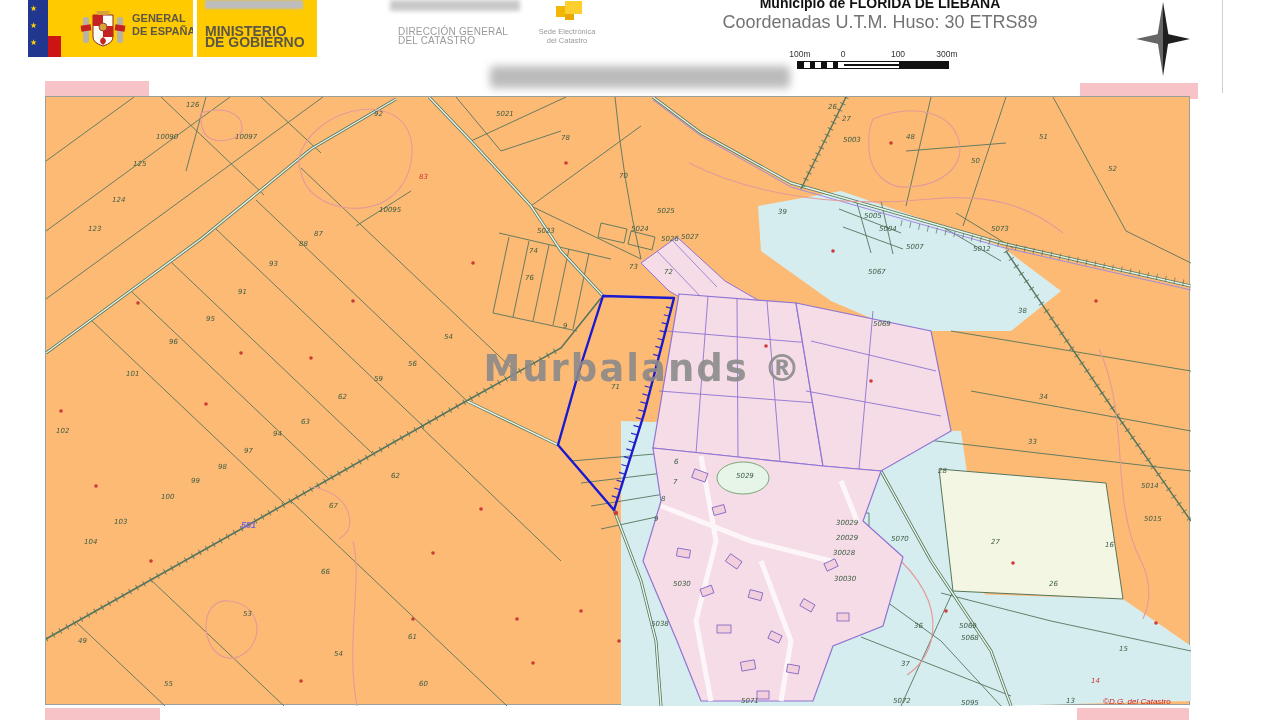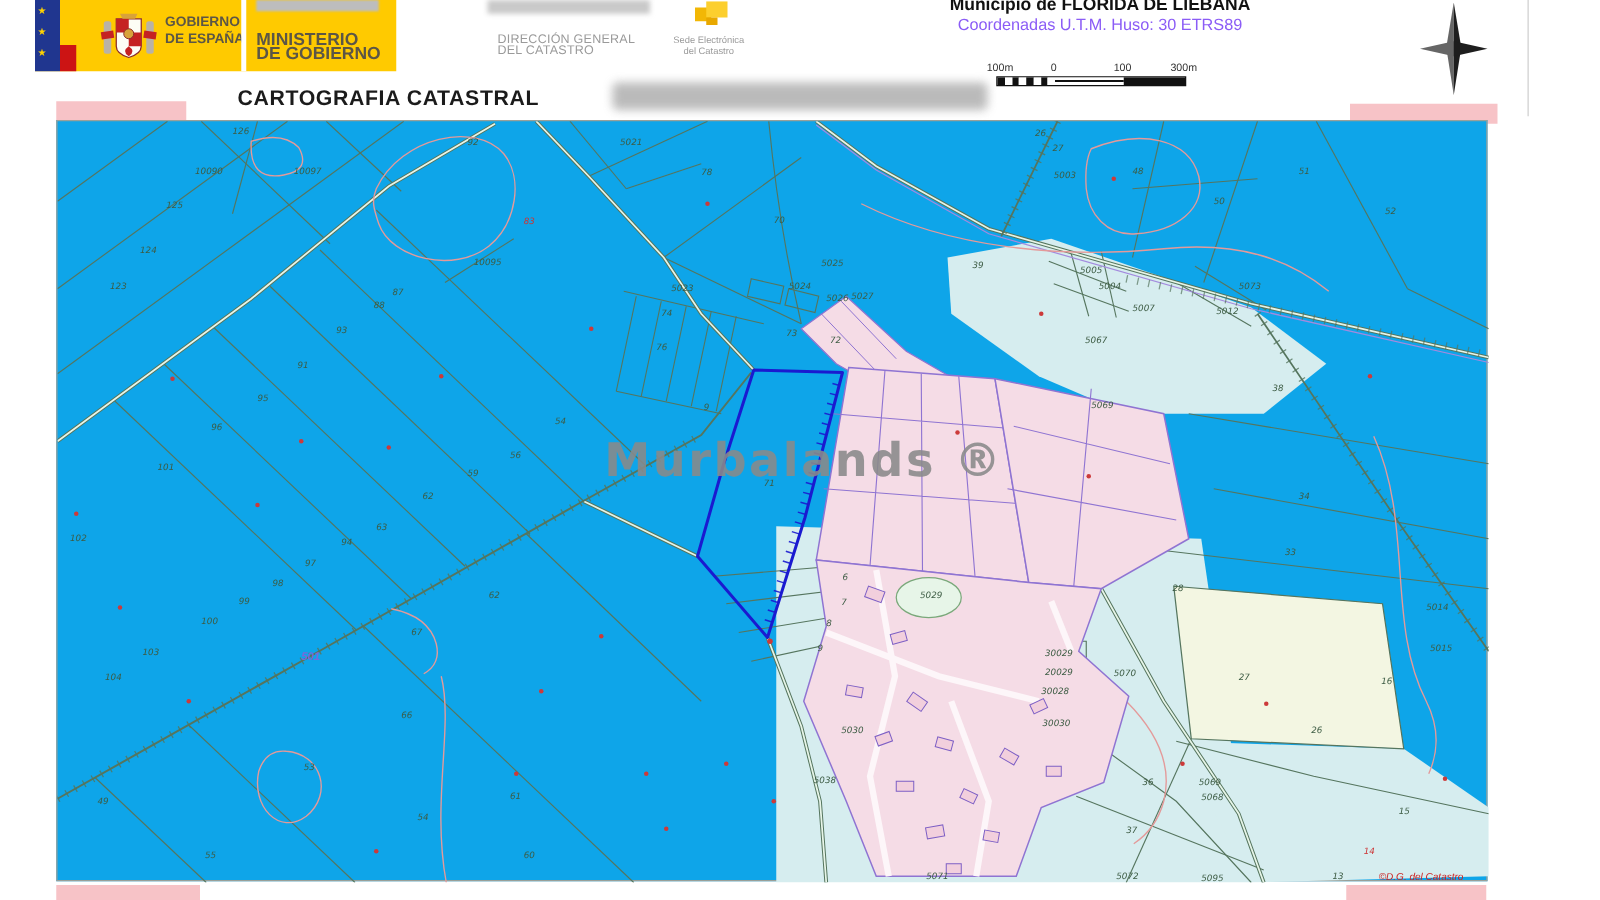--- a/index.html
+++ b/index.html
@@ -18,40 +18,40 @@
   .min-redact{position:absolute;left:177px;top:0;width:98px;height:9px;background:#bdbdbd;filter:blur(1px);}
   .min-text{position:absolute;left:177px;top:26px;font-weight:bold;font-size:14px;line-height:11px;color:#5c5646;}
   .escudo{position:absolute;left:52px;top:5px;}
 
   .hdr-grey-redact{position:absolute;left:390px;top:0;width:130px;height:11px;background:#c9c9c9;filter:blur(2px);}
   .dg-text{position:absolute;left:398px;top:27px;font-size:10px;line-height:9px;color:#9a9a9a;letter-spacing:.2px;}
   .sede-icon{position:absolute;left:552px;top:1px;}
   .sede-text{position:absolute;left:522px;top:27px;width:90px;text-align:center;font-size:7.5px;line-height:9px;color:#9a9a9a;}
 
   .muni{position:absolute;left:700px;top:-5px;width:360px;text-align:center;font-weight:bold;font-size:14px;color:#111;}
-  .coords{position:absolute;left:700px;top:12px;width:360px;text-align:center;font-size:13px;color:#8b5cf6;}
+  .coords{position:absolute;left:700px;top:12px;width:360px;text-align:center;font-size:18px;color:#737373;}
   .escala{position:absolute;left:700px;top:32px;width:360px;text-align:center;font-size:14px;color:#222;}
 
   .sbar{position:absolute;left:780px;top:49px;width:190px;height:22px;font-size:8.5px;color:#333;}
   .sbar .lab{position:absolute;top:0;transform:translateX(-50%);}
   .sbar .bar{position:absolute;top:12px;left:17px;width:150px;height:6px;border:1px solid #111;display:flex;}
   .sbar .chk{width:5.75px;height:100%;}
   .sbar .mid{width:55px;height:100%;background:linear-gradient(to bottom,#fff 38%,#111 38%,#111 62%,#fff 62%);}
   .sbar .solid{width:49px;height:100%;background:#111;}
 
   .title{position:absolute;left:190px;top:69px;font-weight:bold;font-size:17px;letter-spacing:.5px;color:#1b1b1b;}
   .title-redact{position:absolute;left:490px;top:66px;width:300px;height:22px;background:#9e9e9e;opacity:.7;filter:blur(4px);border-radius:4px;}
 
   .pink-redact{position:absolute;background:#f6b9bd;opacity:.85;}
   .vline{position:absolute;left:1222px;top:0;width:1px;height:93px;background:#cfcfcf;}
 
   .compass{position:absolute;left:1128px;top:0;}
 
   
-  .map-wrap{position:absolute;left:45px;top:96px;width:1145px;height:609px;border:1px solid #99a099;box-sizing:border-box;background:#0ea5e9;}
+  .map-wrap{position:absolute;left:45px;top:96px;width:1145px;height:609px;border:1px solid #99a099;box-sizing:border-box;background:#fdba74;}
   svg text.lbl{font-family:"DejaVu Sans",sans-serif;font-style:italic;font-size:7px;}
   svg text.g{fill:#3d5c44;}
   svg text.r{fill:#cc3535;}
   svg .wm{font-family:"DejaVu Sans",sans-serif;font-weight:bold;font-size:37px;fill:#8a8a8a;opacity:.88;letter-spacing:2px;}
   svg .credit{font-size:8px;fill:#cc2222;font-style:italic;}
   svg .roadlbl{font-size:9px;fill:#7b68d8;font-style:italic;font-weight:bold;}
 </style>
 </head>
 <body>
 
@@ -73,21 +73,21 @@
       <rect x="1" y="20" width="10" height="6" fill="#c52222" transform="rotate(-8 6 23)"></rect>
       <rect x="35" y="20" width="10" height="6" fill="#c52222" transform="rotate(8 40 23)"></rect>
       <path d="M13 10 h20 v22 q0 6 -10 9 q-10 -3 -10 -9 Z" fill="#fdfdf5" stroke="#8a2b2b" stroke-width="1"></path>
       <rect x="13" y="10" width="10" height="11" fill="#c52222"></rect>
       <rect x="23" y="21" width="10" height="11" fill="#c52222"></rect>
       <path d="M23 32 q6 4 0 8 q-6 -4 0 -8z" fill="#c52222"></path>
       <circle cx="23" cy="22" r="4" fill="#d8a23a" stroke="#8a2b2b" stroke-width=".8"></circle>
       <path d="M16 6 h14 l-2 4 h-10 Z" fill="#d8a23a"></path>
     </svg>
     <div class="gob-text">
-      <div>GOBIERNO</div>
+      <div>GENERAL</div>
       <div>DE ESPAÑA</div>
     </div>
     <div class="divider"></div>
     <div class="min-redact"></div>
     <div class="min-text">
       <div>MINISTERIO</div>
       <div>DE GOBIERNO</div>
     </div>
   </div>
 
@@ -130,21 +130,20 @@
   </div>
 
   <svg class="compass" width="70" height="82" viewBox="0 0 70 82">
     <polygon points="35,2 35,76 29,38" fill="#666"></polygon>
     <polygon points="35,2 41,38 35,76" fill="#1e1e1e"></polygon>
     <polygon points="8,39 35,33 35,45" fill="#666"></polygon>
     <polygon points="62,39 35,33 35,45" fill="#1e1e1e"></polygon>
   </svg>
   <div class="vline"></div>
 
-  <div class="title">CARTOGRAFIA CATASTRAL</div>
   <div class="title-redact"></div>
 
   <div class="pink-redact" style="left:45px;top:81px;width:104px;height:17px"></div>
   <div class="pink-redact" style="left:1080px;top:83px;width:118px;height:16px"></div>
   <div class="pink-redact" style="left:45px;top:708px;width:115px;height:12px"></div>
   <div class="pink-redact" style="left:1077px;top:708px;width:112px;height:12px"></div>
 
   <div class="map-wrap">
   <svg width="1145" height="609" viewBox="45 96 1145 609">
 

